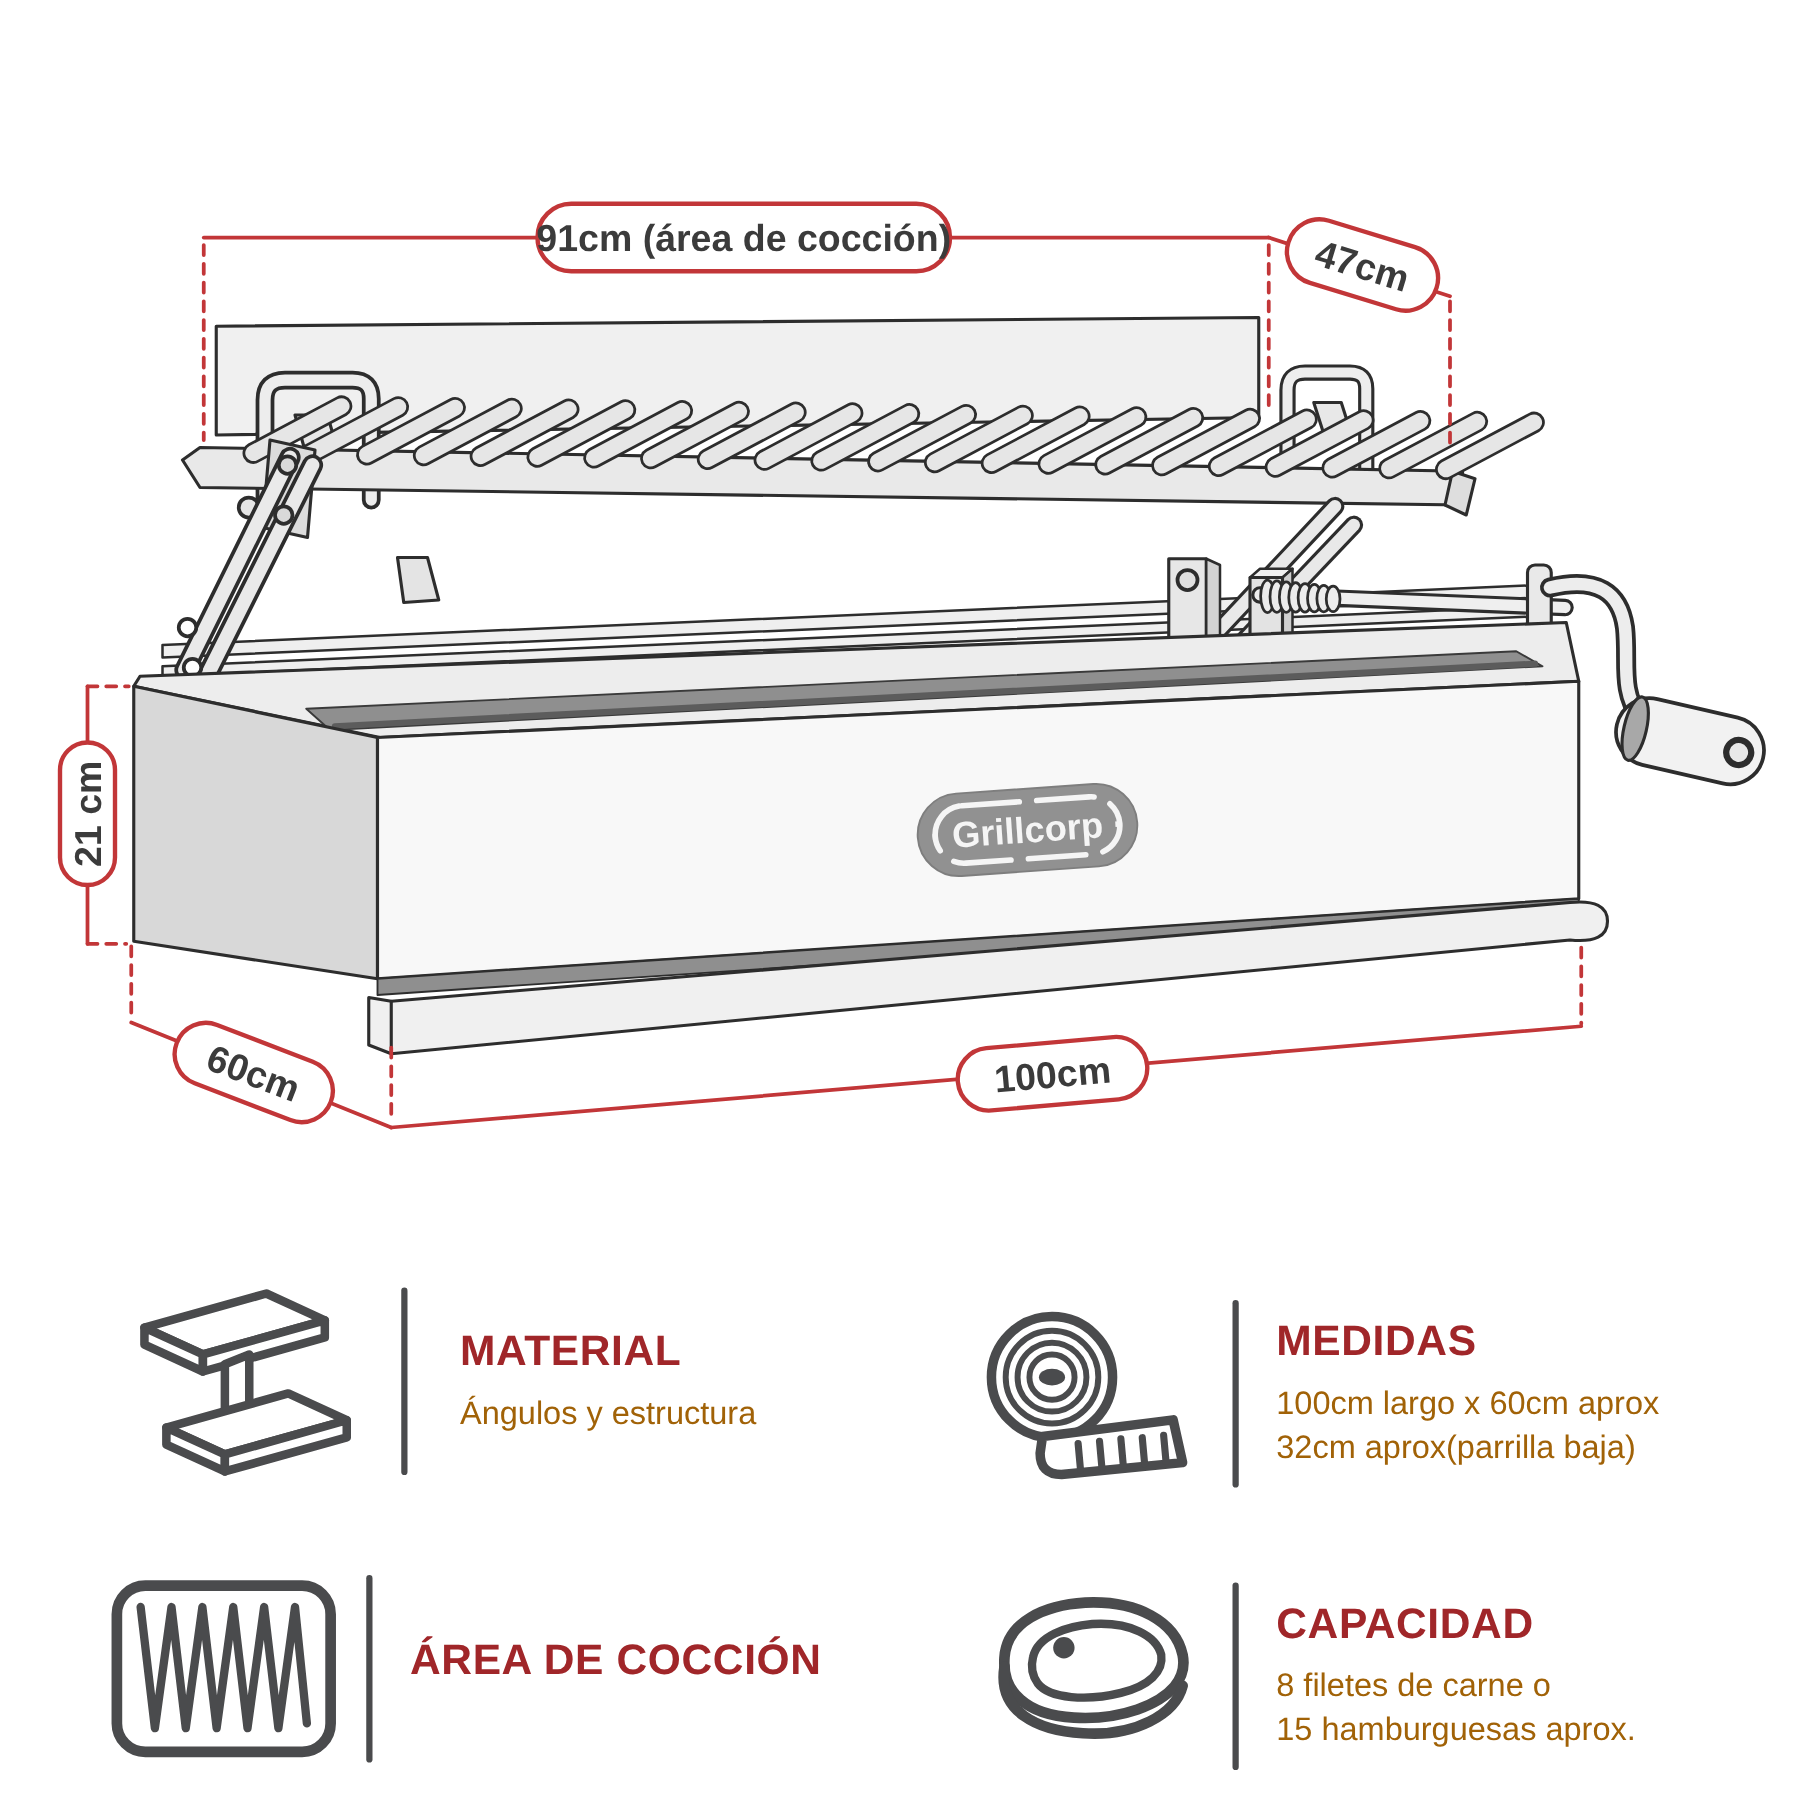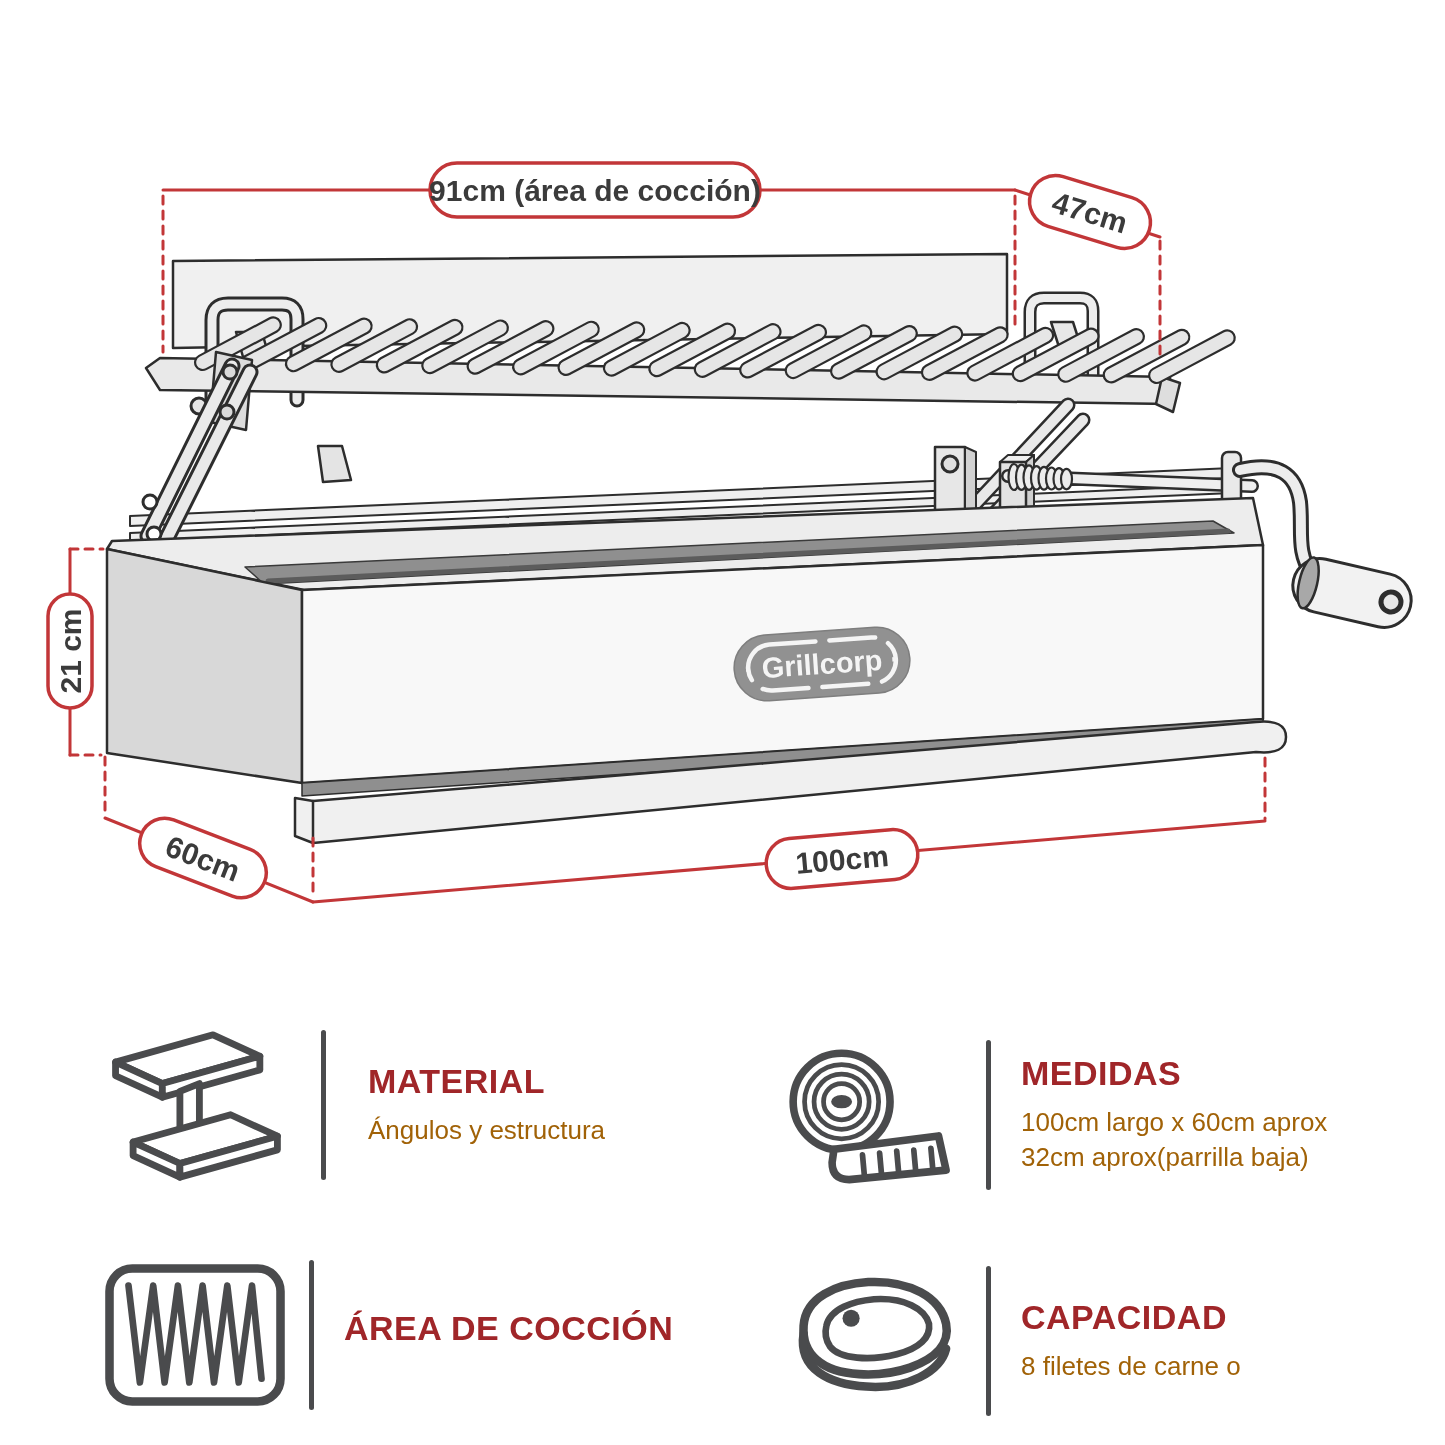--- a/index.html
+++ b/index.html
@@ -254,21 +254,21 @@
     </svg>
   </div>
   <div class="divider"></div>
   <div class="spec-text">
     <h3>MEDIDAS</h3>
     <div class="line">100cm largo x 60cm aprox</div>
     <div class="line">32cm aprox(parrilla baja)</div>
   </div>
 </div>
 
-<div class="spec" style="left:95px;top:1242px;width:585px;height:185px;">
+<div class="spec" style="left:79px;top:1242px;width:585px;height:185px;">
   <div class="icon-box">
     <svg width="190" height="158" viewBox="0 0 200 160" class="spec-icon" stroke-width="9">
       <rect x="10" y="10" width="180" height="140" rx="24" fill="#ffffff"></rect>
       <path d="M30,28 L42,130 L56,28 L68,130 L82,28 L94,130 L108,28 L120,130 L134,28 L146,130 L160,28 L170,126" fill="none" stroke-width="7"></path>
     </svg>
   </div>
   <div class="divider"></div>
   <div class="spec-text">
     <h3>ÁREA DE COCCIÓN</h3>
   </div>
@@ -280,16 +280,17 @@
       <path d="M28,64 C30,34 62,20 96,18 C140,16 172,34 178,62 C182,82 168,98 140,108 C108,119 62,118 42,100 C30,90 27,78 28,64 Z" fill="#ffffff"></path>
       <path d="M28,72 C22,110 56,126 94,128 C138,131 172,112 178,88" fill="none"></path>
       <path d="M52,64 C56,46 80,38 102,36 C134,34 156,46 160,62 C162,76 150,88 126,94 C98,101 66,99 56,86 C51,79 50,72 52,64 Z" fill="none" stroke-width="7"></path>
       <circle cx="78" cy="56" r="9" fill="#4a4b4d" stroke="none"></circle>
     </svg>
   </div>
   <div class="divider"></div>
   <div class="spec-text">
     <h3>CAPACIDAD</h3>
     <div class="line">8 filetes de carne o</div>
+    <div class="line">15 hamburguesas aprox.</div>
   </div>
 </div>
 
 </div>
 
 </body></html>

